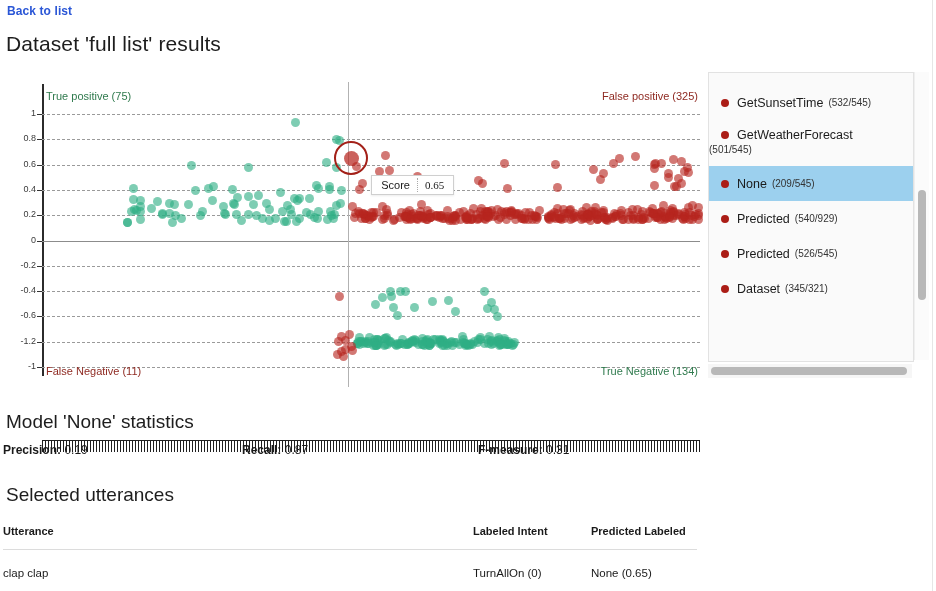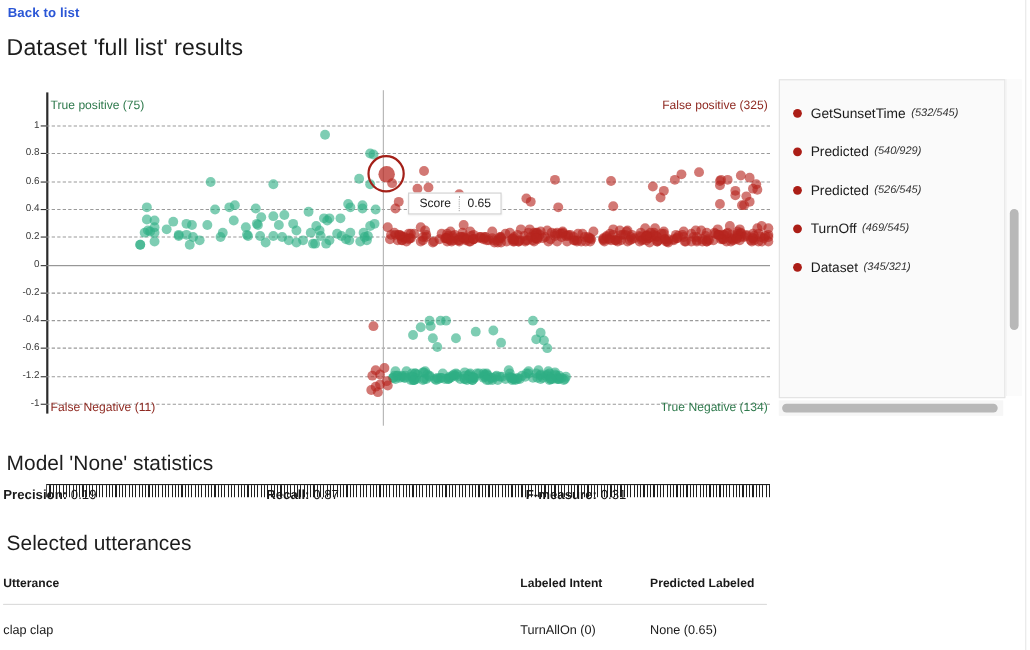--- a/index.html
+++ b/index.html
@@ -88,21 +88,21 @@
     border-radius:50%;background:rgba(183,37,30,.72);
   }
   #tooltip{
     position:absolute;
     background:#ffffff;border:1px solid #cfcfcf;
     font-size:11px;color:#1a1a1a;
     padding:2px 0;display:flex;align-items:center;
     box-shadow:0 1px 2px rgba(0,0,0,.08);
   }
   #tooltip .tt-key{padding:1px 7px 1px 9px;}
-  #tooltip .tt-val{padding:1px 9px 1px 7px;border-left:1px dotted #a9a9a9;}
+  #tooltip .tt-val{padding:1px 9px 1px 7px;border-left:1px dotted #a9a9a9;font-family:Liberation Serif, serif;}
   
   #legend-outer{
     position:absolute;left:708px;top:66px;
     width:222px;height:312px;
   }
   #legend-box{
     position:absolute;left:0;top:6px;
     width:204px;height:288px;
     background:#fafafa;border:1px solid #e2e2e2;
     overflow:hidden;
@@ -114,21 +114,21 @@
   }
   .legend-item.wrapped{height:46px;align-items:flex-start;padding-top:5px;display:block;}
   .legend-item.selected{background:#9cd0ee;}
   .legend-dot{
     width:8px;height:8px;border-radius:50%;
     background:#ab1d16;display:inline-block;
     margin-right:8px;vertical-align:middle;
     flex:0 0 auto;
   }
   .legend-name{font-size:12.5px;color:#1b1b1b;}
-  .legend-count{font-size:10px;color:#333;margin-left:5px;font-style:italic;}
+  .legend-count{font-size:10px;color:#333;margin-left:5px;}
   .legend-item.wrapped .legend-count{display:block;margin-left:-12px;margin-top:1px;}
   #legend-vscroll{
     position:absolute;left:206px;top:6px;
     width:14px;height:288px;background:#fbfbfb;
     border-left:1px solid #efefef;
   }
   #legend-vthumb{
     position:absolute;left:3px;top:118px;
     width:8px;height:110px;background:#b8b8b8;border-radius:4px;
   }
@@ -826,34 +826,35 @@
   <div id="legend-box" style="padding-top: 0px;">
       <div class="legend-item" style="margin-top: -23px;">
         <span class="legend-name">GetSunriseTime</span>
         <span class="legend-count">(517/545)</span>
       </div>
       <div class="legend-item">
         <span class="legend-dot"></span>
         <span class="legend-name">GetSunsetTime</span>
         <span class="legend-count">(532/545)</span>
       </div>
+      <div class="legend-item wrapped"><span class="legend-dot"></span><span class="legend-name">GetWeatherForecast</span><span class="legend-count">(501/545)</span></div>
+      <div class="legend-item selected">
+        <span class="legend-dot"></span>
+        <span class="legend-name">None</span>
+        <span class="legend-count">(209/545)</span>
+      </div>
       <div class="legend-item">
         <span class="legend-dot"></span>
         <span class="legend-name">Predicted</span>
         <span class="legend-count">(540/929)</span>
       </div>
       <div class="legend-item">
         <span class="legend-dot"></span>
         <span class="legend-name">Predicted</span>
         <span class="legend-count">(526/545)</span>
-      </div>
-      <div class="legend-item">
-        <span class="legend-dot"></span>
-        <span class="legend-name">TurnOff</span>
-        <span class="legend-count">(469/545)</span>
       </div>
       <div class="legend-item">
         <span class="legend-dot"></span>
         <span class="legend-name">Dataset</span>
         <span class="legend-count">(345/321)</span>
       </div>
     </div>
   <div id="legend-vscroll">
     <div id="legend-vthumb"></div>
   </div>

